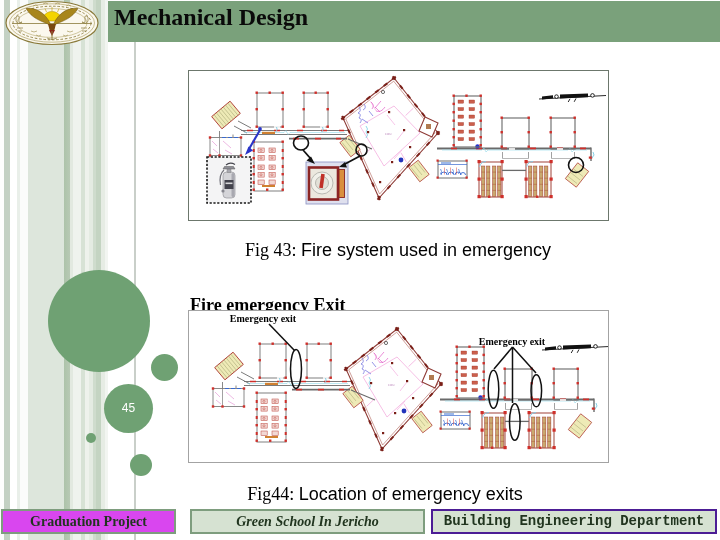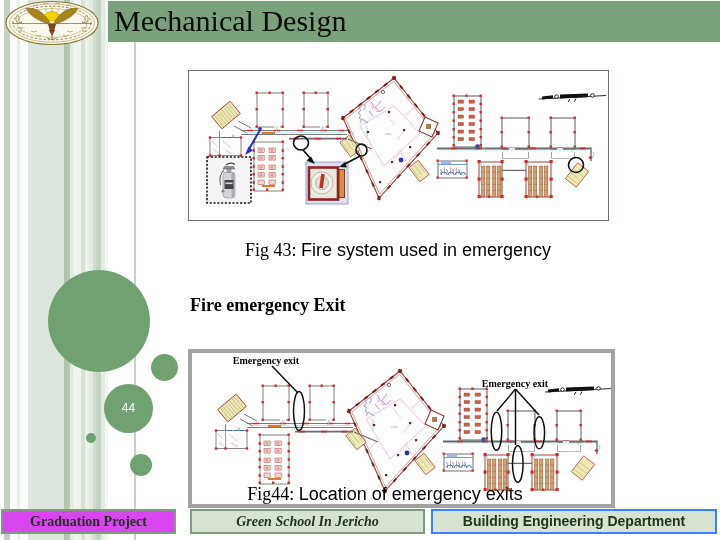--- a/index.html
+++ b/index.html
@@ -26,21 +26,21 @@
   #cfdccd 93px,#cfdccd 96px,
   #c4d4c2 96px,#c4d4c2 101px,
   #e6ece4 101px,#e6ece4 105px,
   #f2f5f1 105px,#f2f5f1 108px,
   #ffffff 108px);"></div>
 
 <div class="abs" style="left:134px;top:42px;width:2px;height:498px;background:#c9cfc9;"></div>
 
 <div class="abs" style="left:108px;top:1px;width:612px;height:41px;background:#7aa17b;"></div>
 
-<div class="abs" style="left:114px;top:4px;font-family:'Liberation Serif',serif;font-size:30px;color:#0a0a0a;">Mechanical Design</div>
+<div class="abs" style="left:114px;top:4px;font-family:'Liberation Serif',serif;font-size:24px;color:#0a0a0a;font-weight:bold;">Mechanical Design</div>
 
 <svg class="abs" style="left:3px;top:0px;" width="98" height="47" viewBox="0 0 98 47">
   <ellipse cx="49" cy="23" rx="46" ry="21.5" fill="#fbf8ee" stroke="#8a7a3a" stroke-width="1.2"></ellipse>
   <ellipse cx="49" cy="23" rx="42.5" ry="19.2" fill="none" stroke="#a4944f" stroke-width="0.6"></ellipse>
   <ellipse cx="49" cy="23" rx="39" ry="16.8" fill="none" stroke="#8a7a3a" stroke-width="0.9" stroke-dasharray="2.5,1.8"></ellipse>
   <ellipse cx="49" cy="23" rx="35" ry="14.4" fill="none" stroke="#a4944f" stroke-width="0.5"></ellipse>
   <line x1="9" y1="23.5" x2="89" y2="23.5" stroke="#8a7a3a" stroke-width="0.8"></line>
   <path d="M13 17 q4 -3 3 2 t3 3 q-4 3 -6 -1 z M14 28 h6 M15 31 h4" stroke="#8a7a3a" stroke-width="0.7" fill="none"></path>
   <path d="M85 17 q-4 -3 -3 2 t-3 3 q4 3 6 -1 z M78 28 h6 M79 31 h4" stroke="#8a7a3a" stroke-width="0.7" fill="none"></path>
   <path d="M41 15.5 a10 10 0 0 1 16 0 l-1.8 5.5 l-12.4 0 z" fill="#f4d400" stroke="#b89a10" stroke-width="0.6"></path>
@@ -59,21 +59,21 @@
   <path d="M46 30 l6 0 l-3 6 z" fill="#8a2418"></path>
   <line x1="49" y1="31" x2="49" y2="40" stroke="#8a7a3a" stroke-width="1"></line>
   <path d="M44 38 q5 3 10 0" stroke="#8a7a3a" stroke-width="0.7" fill="none"></path>
   <path d="M28 31 q3 2 6 0 M64 31 q3 2 6 0 M33 35 q3 2 5 0 M60 35 q3 2 5 0" stroke="#9a8a45" stroke-width="0.6" fill="none"></path>
   <path d="M30 6 q3 -2 5 0 M40 4 q3 -2 5 0 M52 4 q3 -2 5 0 M63 6 q3 -2 5 0" stroke="#9a8a45" stroke-width="0.6" fill="none"></path>
 </svg>
 
 <div class="abs" style="left:48px;top:270px;width:102px;height:102px;border-radius:51px;background:#6fa173;"></div>
 <div class="abs" style="left:151px;top:354px;width:27px;height:27px;border-radius:14px;background:#6fa173;"></div>
 
-<div class="abs" style="left:104px;top:384px;width:49px;height:49px;border-radius:25px;background:#6fa173;color:#ffffff;font-size:12px;text-align:center;line-height:49px;">44</div>
+<div class="abs" style="left:104px;top:384px;width:49px;height:49px;border-radius:25px;background:#6fa173;color:#ffffff;font-size:12px;text-align:center;line-height:49px;">45</div>
 <div class="abs" style="left:86px;top:433px;width:10px;height:10px;border-radius:5px;background:#6fa173;"></div>
 <div class="abs" style="left:130px;top:454px;width:22px;height:22px;border-radius:11px;background:#6fa173;"></div>
 
 <svg width="0" height="0" style="position:absolute;">
 <defs>
 <g id="plan" fill="none">
 
   <g>
     <rect x="21" y="66.5" width="31" height="18" stroke="#8a8a8a" stroke-width="1.0"></rect>
     <line x1="30.5" y1="66.5" x2="30.5" y2="84.5" stroke="#8a8a8a" stroke-width="0.8"></line>
@@ -479,21 +479,21 @@
   <circle cx="387" cy="94" r="7.5" stroke="#111111" stroke-width="1.6" fill="none"></circle>
 </svg>
 </div>
 
 <div class="abs" style="left:188px;top:240px;width:420px;text-align:center;font-size:18px;color:#000;">
   <span style="font-family:'Liberation Serif',serif;margin-top:36px;">Fig 43: </span><span>Fire system used in emergency</span>
 </div>
 
 <div class="abs" style="left:190px;top:281px;font-family:'Liberation Serif',serif;font-weight:bold;font-size:18px;color:#000;margin-top:14px;">Fire emergency Exit</div>
 
-<div class="abs" style="left:188px;top:310px;width:419px;height:151px;border:4px solid #a3a3a3;background:#ffffff;margin-top:39px;">
+<div class="abs" style="left:188px;top:310px;width:419px;height:151px;border:1px solid #a3a3a3;background:#ffffff;">
 <svg width="419" height="151" viewBox="0 0 419 151">
 
   <use href="#plan" transform="translate(3,11)"></use>
 
   <text x="74" y="11" text-anchor="middle" font-family="Liberation Serif" font-weight="bold" font-size="10" fill="#000000">Emergency exit</text>
 
   <path d="M80 13 L106 40" stroke="#111111" stroke-width="1.5" fill="none"></path>
 
   <ellipse cx="107" cy="58" rx="5.5" ry="19.5" stroke="#111111" stroke-width="1.5" fill="none"></ellipse>
 
@@ -512,14 +512,14 @@
 <div class="abs" style="left:175px;top:484px;width:420px;text-align:center;font-size:18px;color:#000;">
   <span style="font-family:'Liberation Serif',serif;">Fig44: </span><span>Location of emergency exits</span>
 </div>
 
 <div class="abs" style="left:1px;top:509px;width:171px;height:21px;background:#d946ef;border:2px solid #7e9d7e;
      text-align:center;font-family:'Liberation Serif',serif;font-weight:bold;font-size:14px;color:#21351f;line-height:21px;">Graduation Project</div>
 
 <div class="abs" style="left:190px;top:509px;width:231px;height:21px;background:#d6e2d2;border:2px solid #7e9d7e;
      text-align:center;font-family:'Liberation Serif',serif;font-weight:bold;font-size:14px;color:#21351f;line-height:21px;font-style:italic;">Green School In Jericho</div>
 
-<div class="abs" style="left:431px;top:509px;width:282px;height:21px;background:#d6e2d2;border:2px solid #3b82f6;
-     text-align:center;font-family:Liberation Sans, sans-serif;font-weight:bold;font-size:14px;color:#21351f;line-height:21px;">Building Engineering Department</div>
+<div class="abs" style="left:431px;top:509px;width:282px;height:21px;background:#d6e2d2;border:2px solid #4c1d95;
+     text-align:center;font-family:Liberation Mono, monospace;font-weight:bold;font-size:14px;color:#21351f;line-height:21px;">Building Engineering Department</div>
 
 </body></html>

